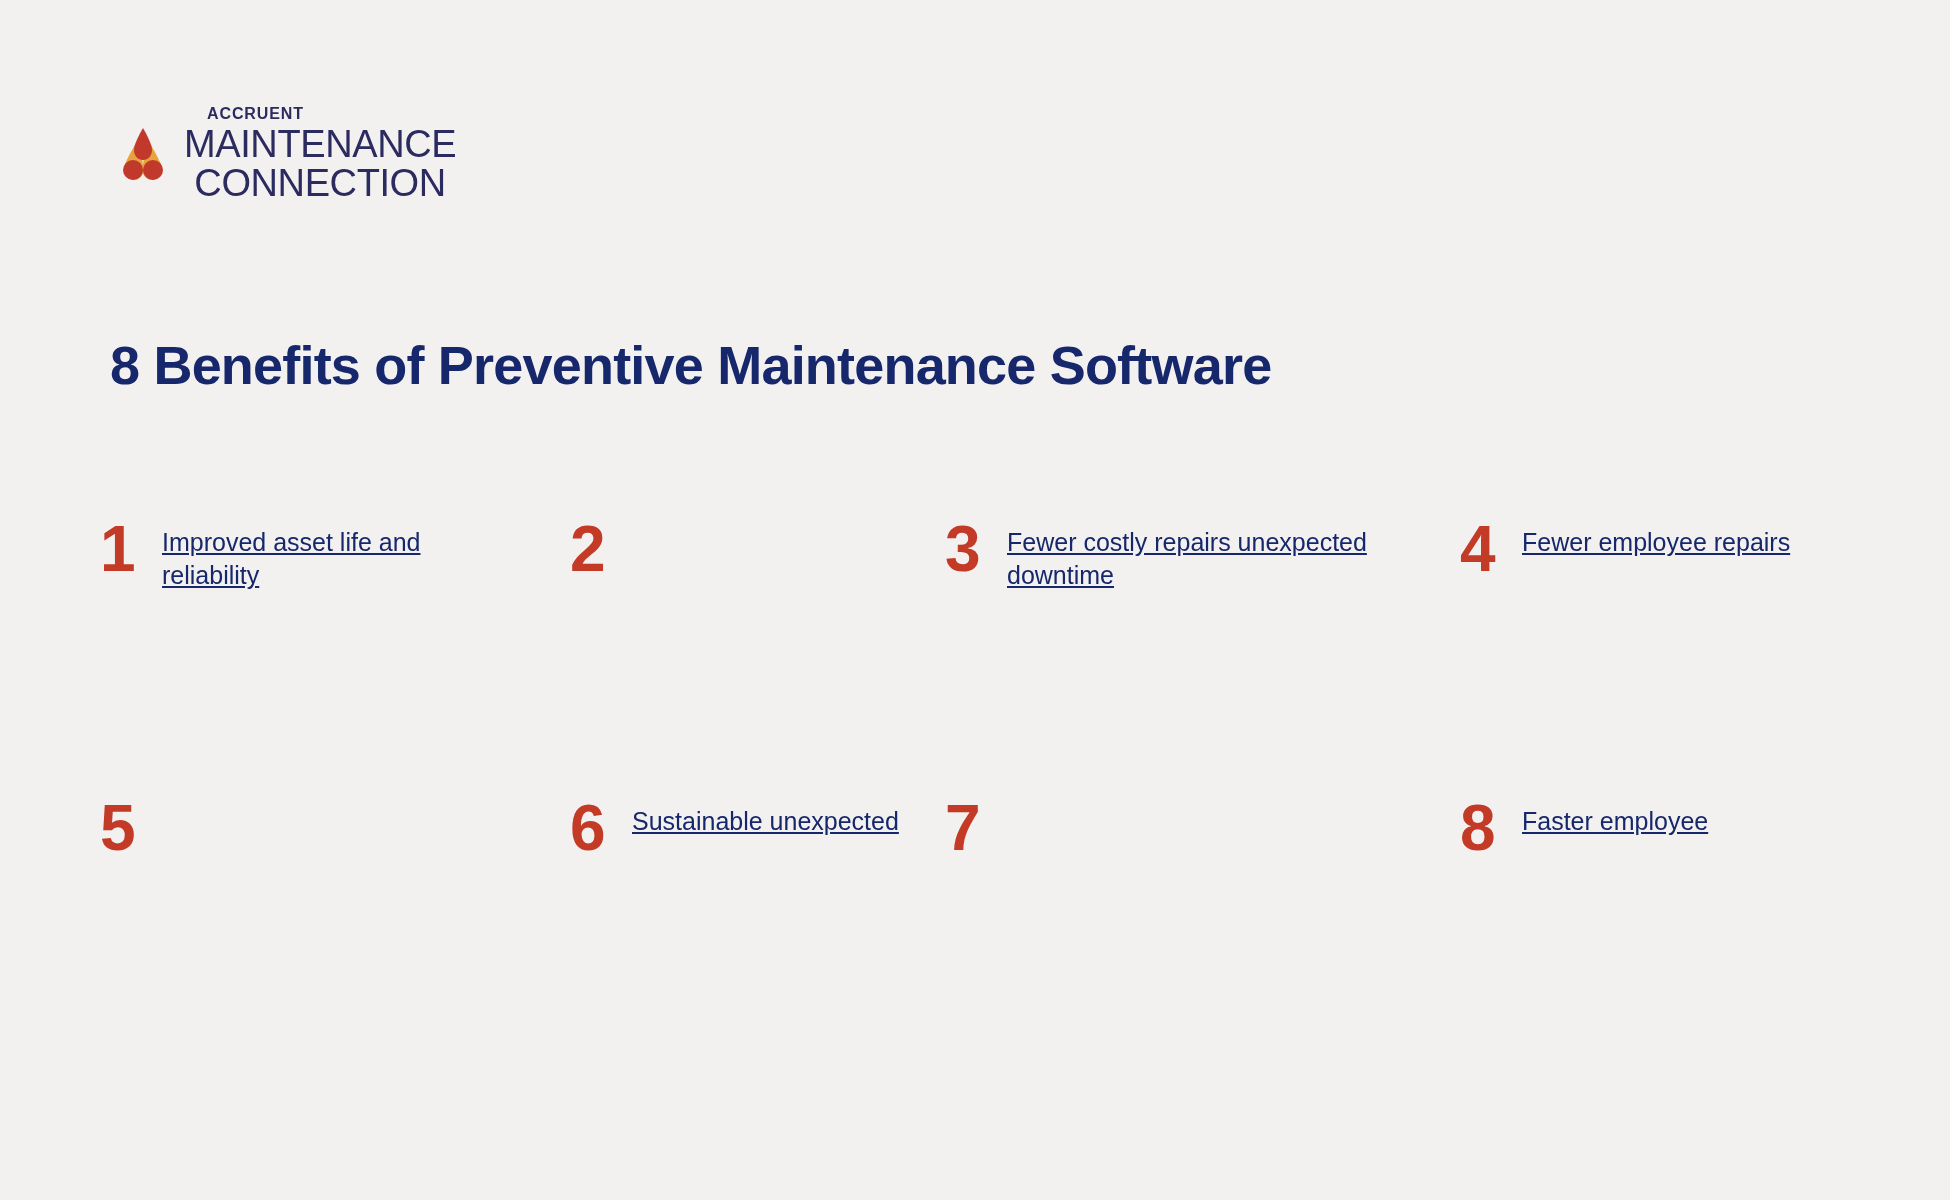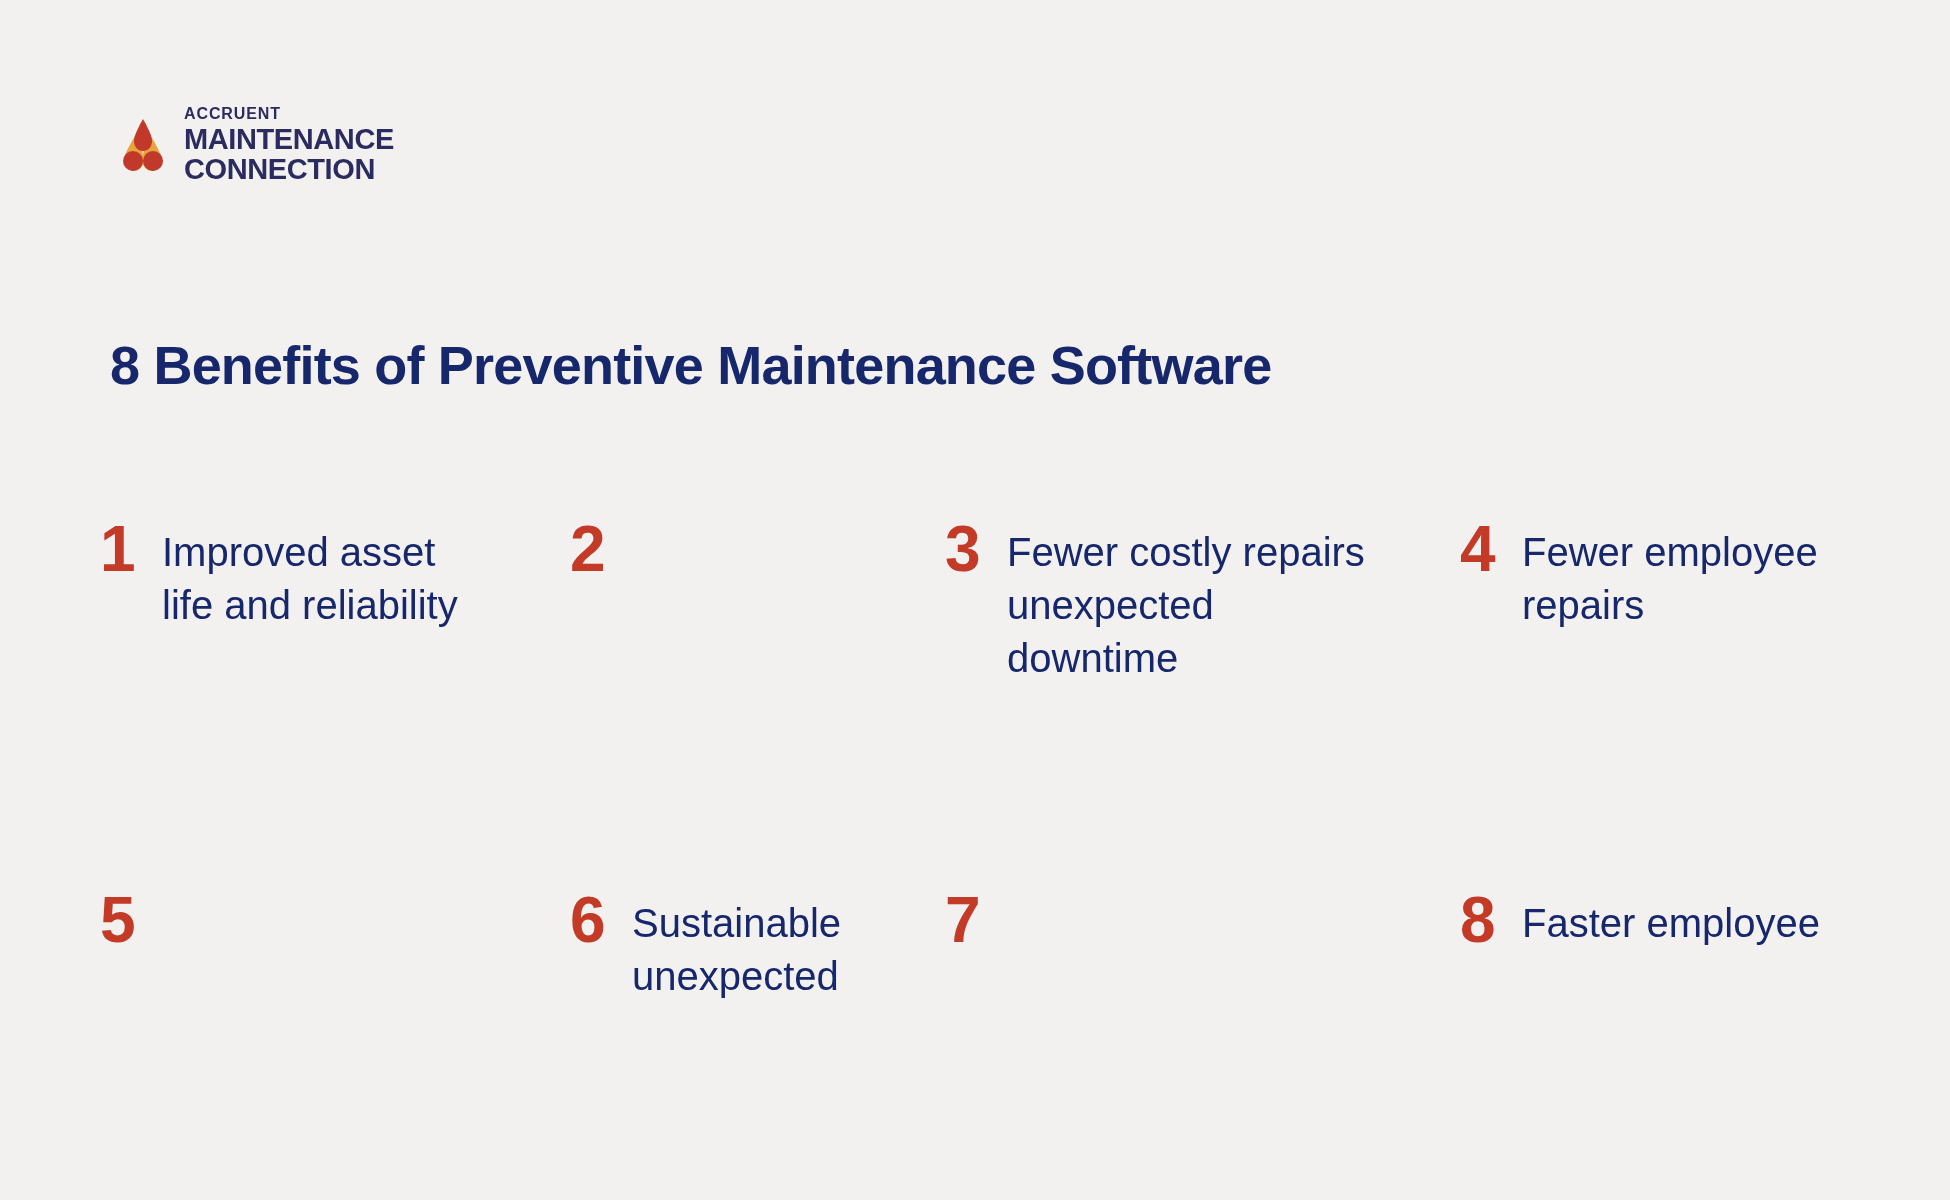--- a/index.html
+++ b/index.html
@@ -41,27 +41,29 @@
     flex-direction: column;
     justify-content: center;
     line-height: 1;
   }
   .logo-accruent {
     font-size: 16px;
     font-weight: bold;
     letter-spacing: 0.9px;
     color: #2b2b5f;
     margin-bottom: 3px;
+    margin-left: 23px;
   }
   .logo-main {
-    font-size: 29px;
-    font-weight: bold;
+    font-size: 38px;
+    font-weight: normal;
     letter-spacing: -0.4px;
     color: #2b2b5f;
     line-height: 1.02;
+    text-align: center;
   }
   .logo-main span { display: block; }
 
   
   .page-title {
     position: absolute;
     left: 110px;
     top: 298px;
     font-size: 54px;
     font-weight: bold;
@@ -99,25 +101,26 @@
     font-size: 64px;
     font-weight: bold;
     color: #c33a26;
     line-height: 0.92;
     margin-right: 20px;
     flex: 0 0 auto;
     min-width: 42px;
     text-align: left;
   }
   .benefit-label {
-    font-size: 40px;
+    font-size: 25px;
     color: #16276b;
     line-height: 1.32;
     padding-top: 6px;
     max-width: 330px;
+    text-decoration: underline;
   }
   .col-3 .benefit-label { max-width: 380px; }
 </style>
 </head>
 <body>
 
 <div class="page">
 
   <div class="logo">
     <svg class="logo-mark" viewBox="0 0 54 58">

